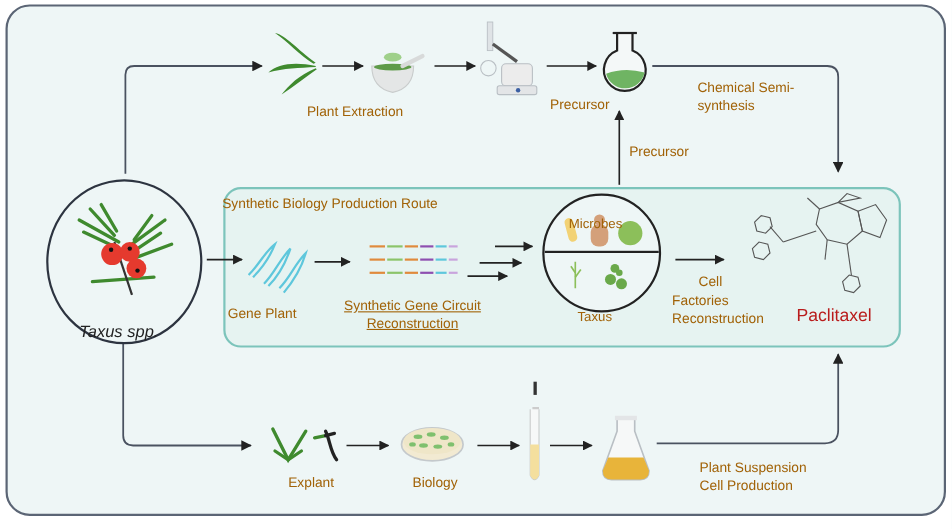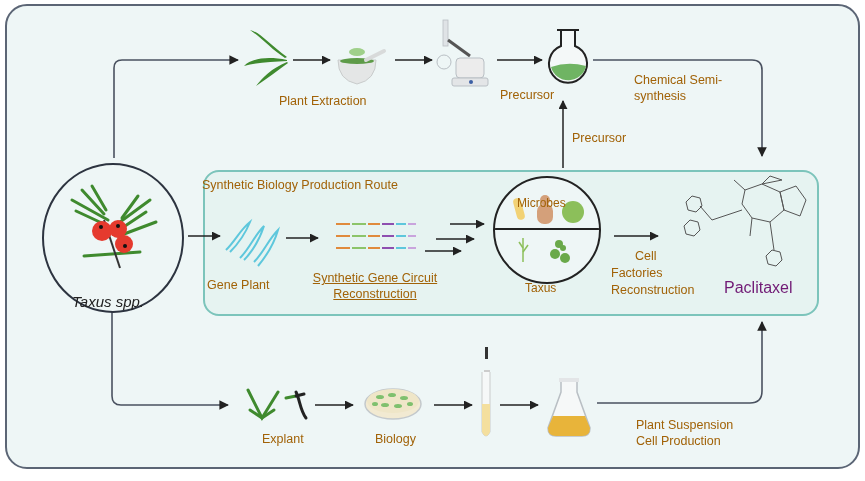--- a/index.html
+++ b/index.html
@@ -239,20 +239,20 @@
 
 <div class="lbl" style="left:202px;top:178px;">Synthetic Biology Production Route</div>
 <div class="lbl" style="left:207px;top:278px;">Gene Plant</div>
 <div class="lbl center" style="left:300px;top:271px;width:150px;">Synthetic Gene Circuit</div>
 <div class="lbl center" style="left:300px;top:287px;width:150px;">Reconstruction</div>
 <div class="lbl" style="left:517px;top:196px;font-size:12px;">Microbes</div>
 <div class="lbl" style="left:525px;top:281px;font-size:12px;">Taxus</div>
 <div class="lbl" style="left:611px;top:249px;margin-left:24px;">Cell</div>
 <div class="lbl" style="left:611px;top:266px;">Factories</div>
 <div class="lbl" style="left:611px;top:283px;">Reconstruction</div>
-<div class="lbl" style="left:724px;top:280px;font-size:16px;color:#701a75;">Paclitaxel</div>
+<div class="lbl" style="left:724px;top:280px;font-size:16px;color:#b91c1c;">Paclitaxel</div>
 
 <div class="lbl" style="left:72px;top:294px;font-size:15px;font-style:italic;color:#222;">Taxus spp.</div>
 
 <div class="lbl" style="left:262px;top:432px;">Explant</div>
 <div class="lbl" style="left:375px;top:432px;">Biology</div>
 <div class="lbl" style="left:636px;top:418px;">Plant Suspension</div>
 <div class="lbl" style="left:636px;top:434px;">Cell Production</div>
 
 </body></html>

